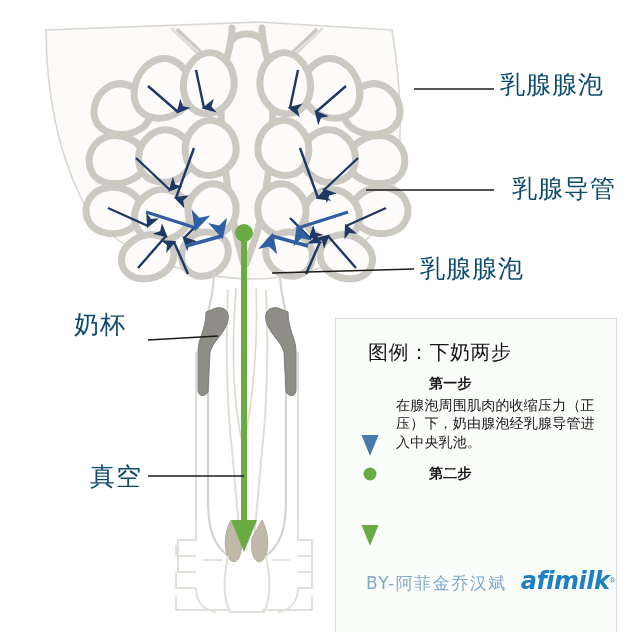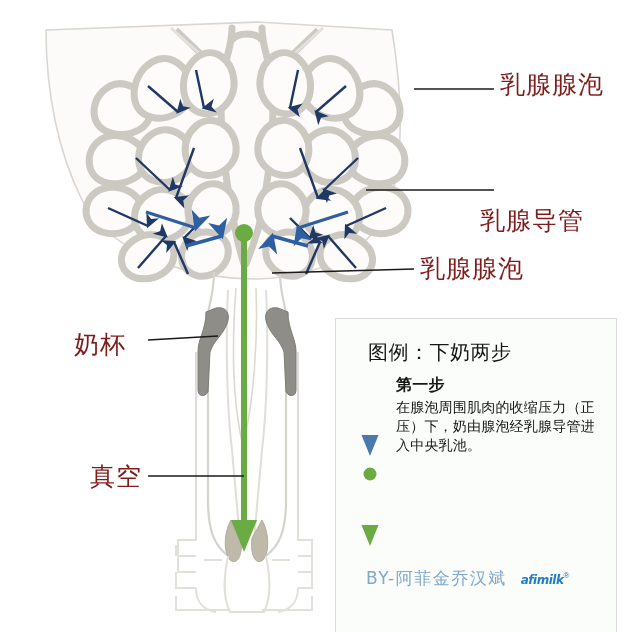--- a/index.html
+++ b/index.html
@@ -11,30 +11,30 @@
     position:relative;
   }
   #stage{position:absolute;left:0;top:0;width:644px;height:632px;}
   #art{position:absolute;left:0;top:0;}
 
   
   .callout{
     position:absolute;
     font-family:"DejaVu Sans","Liberation Sans",sans-serif;
     font-size:25px;
-    color:#7f1d1d;
+    color:#0c4a6e;
     line-height:1;
     white-space:nowrap;
     letter-spacing:1px;
     text-align:right;
   }
   #lbl-alveoli{left:500px;top:72px;}
-  #lbl-duct{left:480px;top:176px;margin-top:32px;}
+  #lbl-duct{left:512px;top:176px;}
   #lbl-cistern{left:420px;top:256px;}
-  #lbl-cup{left:74px;top:332px;}
+  #lbl-cup{left:74px;top:312px;}
   #lbl-vacuum{left:74px;top:464px;margin-left:16px;}
 
   
   #legend{
     position:absolute;
     left:335px;top:318px;
     width:282px;height:340px;
     background:#fbfdfa;
     border:1px solid #d8dcd6;
     box-sizing:border-box;
@@ -47,34 +47,34 @@
   }
   .legend-row{position:absolute;left:22px;width:250px;}
   #row1{top:58px;}
   #row2{top:148px;}
   .legend-arrow{position:absolute;left:0;top:0;width:28px;}
   .legend-text{
     position:absolute;left:38px;top:-2px;width:212px;
     font-family:"DejaVu Sans","Liberation Sans",sans-serif;
     color:#161616;
   }
-  .legend-head{font-size:16px;font-weight:bold;line-height:1.25;letter-spacing:.3px;}
+  .legend-head{font-size:14px;font-weight:bold;line-height:1.25;letter-spacing:.3px;margin-left:33px;}
   .legend-body{font-size:14px;line-height:1.34;letter-spacing:.2px;margin-top:3px;}
 
   #brand{
     position:absolute;left:30px;top:248px;
     display:flex;align-items:baseline;gap:14px;white-space:nowrap;
   }
   #brand-by{
     font-family:"DejaVu Sans","Liberation Sans",sans-serif;
     font-size:17px;color:#7fa8c9;letter-spacing:1.5px;
   }
   #brand-name{
     font-family:"DejaVu Sans","Liberation Sans",sans-serif;
-    font-size:12px;font-weight:bold;font-style:italic;
+    font-size:24px;font-weight:bold;font-style:italic;
     color:#1f7fc4;letter-spacing:-0.5px;
   }
   #brand-reg{font-size:8px;vertical-align:super;color:#1f7fc4;}
 </style>
 </head>
 <body>
 
 <div id="stage">
 
   <svg id="art" width="644" height="632" viewBox="0 0 644 632">
@@ -269,20 +269,21 @@
       </div>
     </div>
 
     <div class="legend-row" id="row2">
       <svg class="legend-arrow" height="82" viewBox="0 0 28 82">
         <circle cx="12" cy="7" r="6.5" fill="#6aab43"></circle>
         <line x1="12" y1="7" x2="12" y2="62" stroke="url(#gGreenLeg)" stroke-width="5"></line>
         <path d="M3.5,58 L20.5,58 L12,79 Z" fill="#6aab43"></path>
       </svg>
       <div class="legend-text">
+        <div class="legend-head">第二步</div>
       </div>
     </div>
 
     <div id="brand">
       <span id="brand-by">BY-阿菲金乔汉斌</span>
       <span>
         <span id="brand-name">afimilk</span><span id="brand-reg">®</span>
       </span>
     </div>
 

